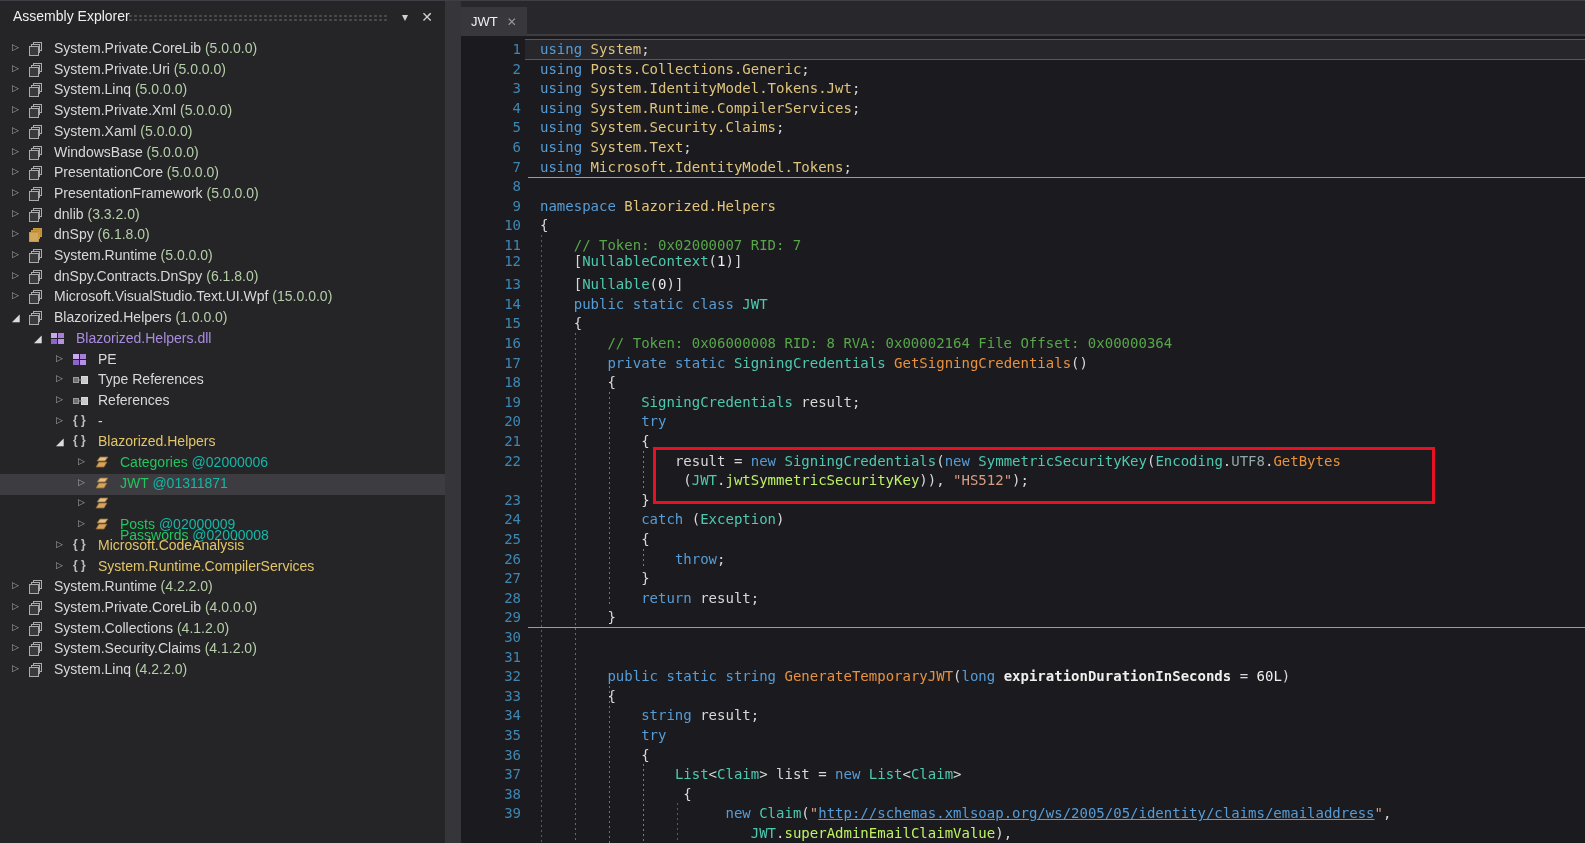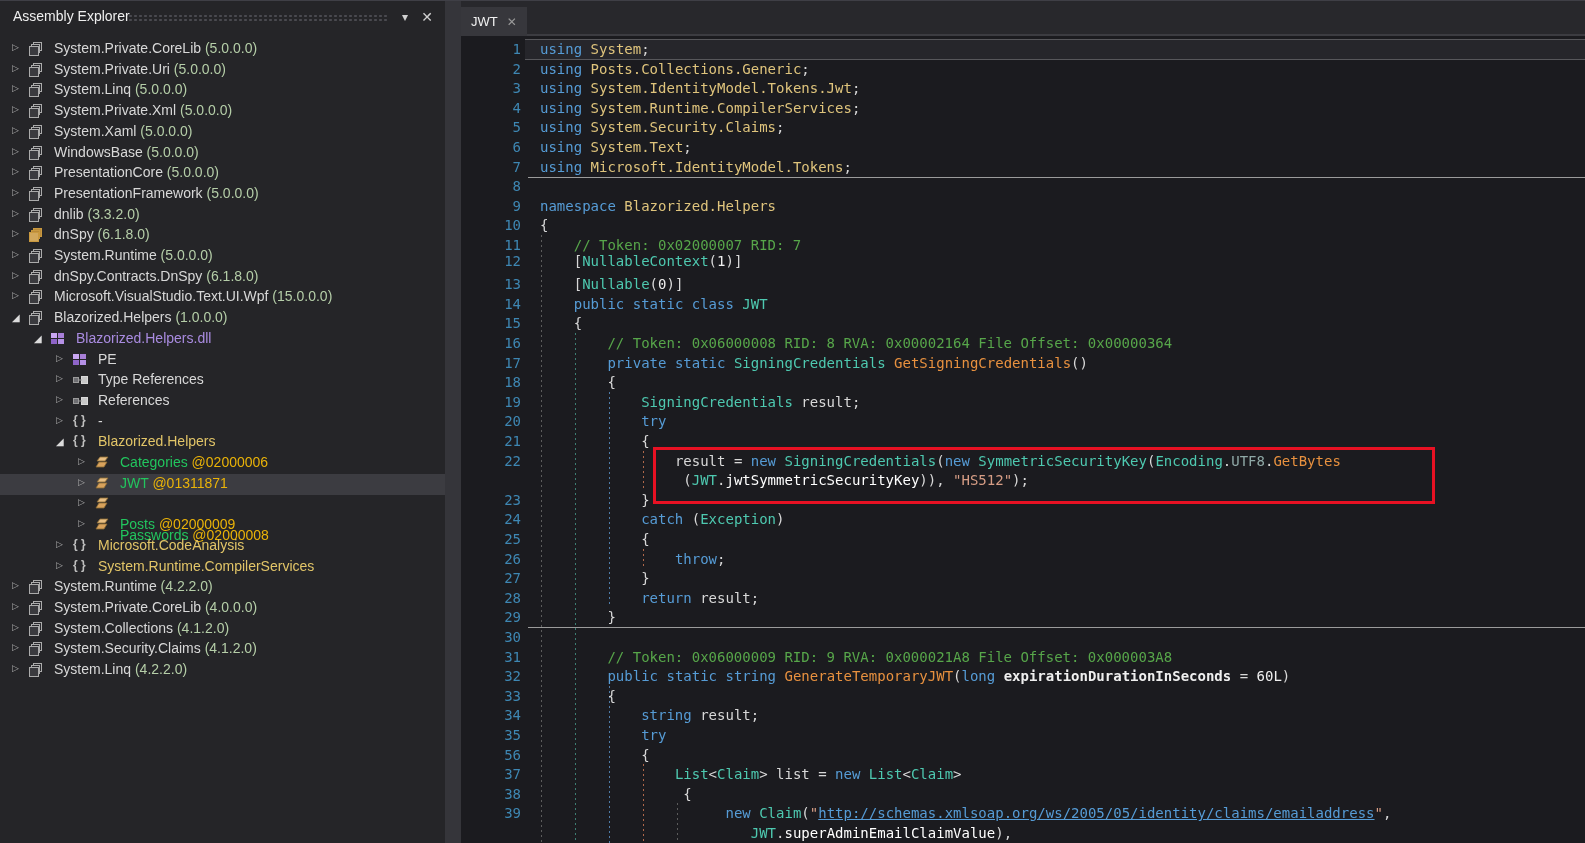--- a/index.html
+++ b/index.html
@@ -22,42 +22,42 @@
   .trow.sel{background:var(--sel,#3C3C41);}
   .arrow{position:absolute;top:3px;width:14px;font-size:9px;color:#ABABAB;}
   .arrow.e{color:#DCDCDC;font-size:10px;top:4px;}
   .ticon{position:absolute;top:3px;width:16px;height:14px;}
   .tlabel{position:absolute;top:1px;white-space:pre;}
   .tlabel .nm{color:#D8D8D8;}
   .tlabel.cls .nm{color:#22c55e;}
   .tlabel.nsy .nm{color:#E2C568;}
   .tlabel.mod .nm{color:#A98BE0;}
   .ver{color:#B5CEA8;}
-  .tok{color:#eab308;}
+  .tok{color:#14b8a6;}
 
   
   #tree-scroll{position:absolute;left:445px;top:0;width:16px;height:843px;background:#35353A;}
 
   
   #editor{position:absolute;left:461px;top:0;width:1124px;height:843px;background:#1B1B1F;}
   #tabstrip{position:absolute;left:0;top:0;width:1124px;height:35px;background:#28282C;
     border-bottom:2px solid #3C3C41;box-sizing:border-box;}
   #tab-active{position:absolute;left:0;top:6px;height:29px;background:var(--tab,#37373C);
     padding:0 10px;display:flex;align-items:center;gap:9px;}
   #tab-active .lbl{color:#F2F2F2;font-size:13px;}
   #tab-active .x{color:#9A9A9A;font-size:12px;}
 
   #code{position:absolute;left:0;top:0;width:1124px;height:843px;
     font-family:"DejaVu Sans Mono",monospace;font-size:14px;}
   .crow{position:absolute;left:0;width:1124px;height:20px;line-height:20px;white-space:pre;z-index:2;}
   .lnum{position:absolute;left:0;top:0;width:60px;text-align:right;color:#3E87B3;}
   .ltext{position:absolute;top:0;}
 
   .seg-k{color:#569CD6}.seg-w{color:#D8D8D8}.seg-ns{color:#DFC47C}.seg-c{color:#57A64A}
-  .seg-t{color:#4EC9B0}.seg-m{color:#E8913F}.seg-f{color:#ffffff}
+  .seg-t{color:#4EC9B0}.seg-m{color:#E8913F}.seg-f{color:#bef264}
   .seg-p{color:#EFEFEF;font-weight:bold}.seg-n{color:#EFEFEF}.seg-s{color:#D69D85}
   .seg-u{color:#569CD6;text-decoration:underline}.seg-pr{color:#8FA8A6}
 
   
   .ov{position:absolute;pointer-events:none;}
   #caret-line{left:64px;right:0;top:38px;height:19px;background:#26262B;
     border-top:1px solid #57575B;border-bottom:1px solid #57575B;z-index:0;}
   .sep{left:67px;right:0;height:1px;background:#9B9B9B;z-index:1;}
   .guide{width:1px;z-index:1;
     background-image:repeating-linear-gradient(180deg,currentColor 0 2px,transparent 2px 5px);}
@@ -389,26 +389,26 @@
         <div class="crow" style="top: 449.6px;"><span class="lnum">22</span><span class="ltext" style="left: 213.88px;"><span class="seg-w">result = </span><span class="seg-k">new</span><span class="seg-w"> </span><span class="seg-t">SigningCredentials</span><span class="seg-w">(</span><span class="seg-k">new</span><span class="seg-w"> </span><span class="seg-t">SymmetricSecurityKey</span><span class="seg-w">(</span><span class="seg-t">Encoding</span><span class="seg-w">.</span><span class="seg-pr">UTF8</span><span class="seg-w">.</span><span class="seg-m">GetBytes</span></span></div>
         <div class="crow" style="top: 469.2px;"><span class="lnum"></span><span class="ltext" style="left: 222.31px;"><span class="seg-w">(</span><span class="seg-t">JWT</span><span class="seg-w">.</span><span class="seg-f">jwtSymmetricSecurityKey</span><span class="seg-w">)), </span><span class="seg-s">"HS512"</span><span class="seg-w">);</span></span></div>
         <div class="crow" style="top: 488.8px;"><span class="lnum">23</span><span class="ltext" style="left: 180.16px;"><span class="seg-w">}</span></span></div>
         <div class="crow" style="top: 508.4px;"><span class="lnum">24</span><span class="ltext" style="left: 180.16px;"><span class="seg-k">catch</span><span class="seg-w"> (</span><span class="seg-t">Exception</span><span class="seg-w">)</span></span></div>
         <div class="crow" style="top: 528px;"><span class="lnum">25</span><span class="ltext" style="left: 180.16px;"><span class="seg-w">{</span></span></div>
         <div class="crow" style="top: 547.6px;"><span class="lnum">26</span><span class="ltext" style="left: 213.88px;"><span class="seg-k">throw</span><span class="seg-w">;</span></span></div>
         <div class="crow" style="top: 567.2px;"><span class="lnum">27</span><span class="ltext" style="left: 180.16px;"><span class="seg-w">}</span></span></div>
         <div class="crow" style="top: 586.8px;"><span class="lnum">28</span><span class="ltext" style="left: 180.16px;"><span class="seg-k">return</span><span class="seg-w"> result;</span></span></div>
         <div class="crow" style="top: 606.4px;"><span class="lnum">29</span><span class="ltext" style="left: 146.44px;"><span class="seg-w">}</span></span></div>
         <div class="crow" style="top: 626px;"><span class="lnum">30</span><span class="ltext" style="left: 79px;"></span></div>
-        <div class="crow" style="top: 645.6px;"><span class="lnum">31</span><span class="ltext" style="left: 146.44px;"><span class="seg-c">// Token: 0x06000009 RID: 9 RVA: 0x000021A8 File Offset: 0x000003A8</span></span></div>
+        <div class="crow" style="top: 645.6px;"><span class="lnum">31</span></div>
         <div class="crow" style="top: 665.2px;"><span class="lnum">32</span><span class="ltext" style="left: 146.44px;"><span class="seg-k">public</span><span class="seg-w"> </span><span class="seg-k">static</span><span class="seg-w"> </span><span class="seg-k">string</span><span class="seg-w"> </span><span class="seg-m">GenerateTemporaryJWT</span><span class="seg-w">(</span><span class="seg-k">long</span><span class="seg-w"> </span><span class="seg-p">expirationDurationInSeconds</span><span class="seg-w"> = </span><span class="seg-n">60L</span><span class="seg-w">)</span></span></div>
         <div class="crow" style="top: 684.8px;"><span class="lnum">33</span><span class="ltext" style="left: 146.44px;"><span class="seg-w">{</span></span></div>
         <div class="crow" style="top: 704.4px;"><span class="lnum">34</span><span class="ltext" style="left: 180.16px;"><span class="seg-k">string</span><span class="seg-w"> result;</span></span></div>
         <div class="crow" style="top: 724px;"><span class="lnum">35</span><span class="ltext" style="left: 180.16px;"><span class="seg-k">try</span></span></div>
-        <div class="crow" style="top: 743.6px;"><span class="lnum">56</span><span class="ltext" style="left: 180.16px;"><span class="seg-w">{</span></span></div>
+        <div class="crow" style="top: 743.6px;"><span class="lnum">36</span><span class="ltext" style="left: 180.16px;"><span class="seg-w">{</span></span></div>
         <div class="crow" style="top: 763.2px;"><span class="lnum">37</span><span class="ltext" style="left: 213.88px;"><span class="seg-t">List</span><span class="seg-w">&lt;</span><span class="seg-t">Claim</span><span class="seg-w">&gt; list = </span><span class="seg-k">new</span><span class="seg-w"> </span><span class="seg-t">List</span><span class="seg-w">&lt;</span><span class="seg-t">Claim</span><span class="seg-w">&gt;</span></span></div>
         <div class="crow" style="top: 782.8px;"><span class="lnum">38</span><span class="ltext" style="left: 222.31px;"><span class="seg-w">{</span></span></div>
         <div class="crow" style="top: 802.4px;"><span class="lnum">39</span><span class="ltext" style="left: 264.46px;"><span class="seg-k">new</span><span class="seg-w"> </span><span class="seg-t">Claim</span><span class="seg-w">(</span><span class="seg-s">"</span><span class="seg-u">http://schemas.xmlsoap.org/ws/2005/05/identity/claims/emailaddress</span><span class="seg-s">"</span><span class="seg-w">,</span></span></div>
         <div class="crow" style="top: 822px;"><span class="lnum"></span><span class="ltext" style="left: 289.75px;"><span class="seg-t">JWT</span><span class="seg-w">.</span><span class="seg-f">superAdminEmailClaimValue</span><span class="seg-w">),</span></span></div>
       </div>
 
     <div id="red-box" class="ov" style="left:192px;top:446px;width:776px;height:51px"></div>
   </div>
 </div>
 

